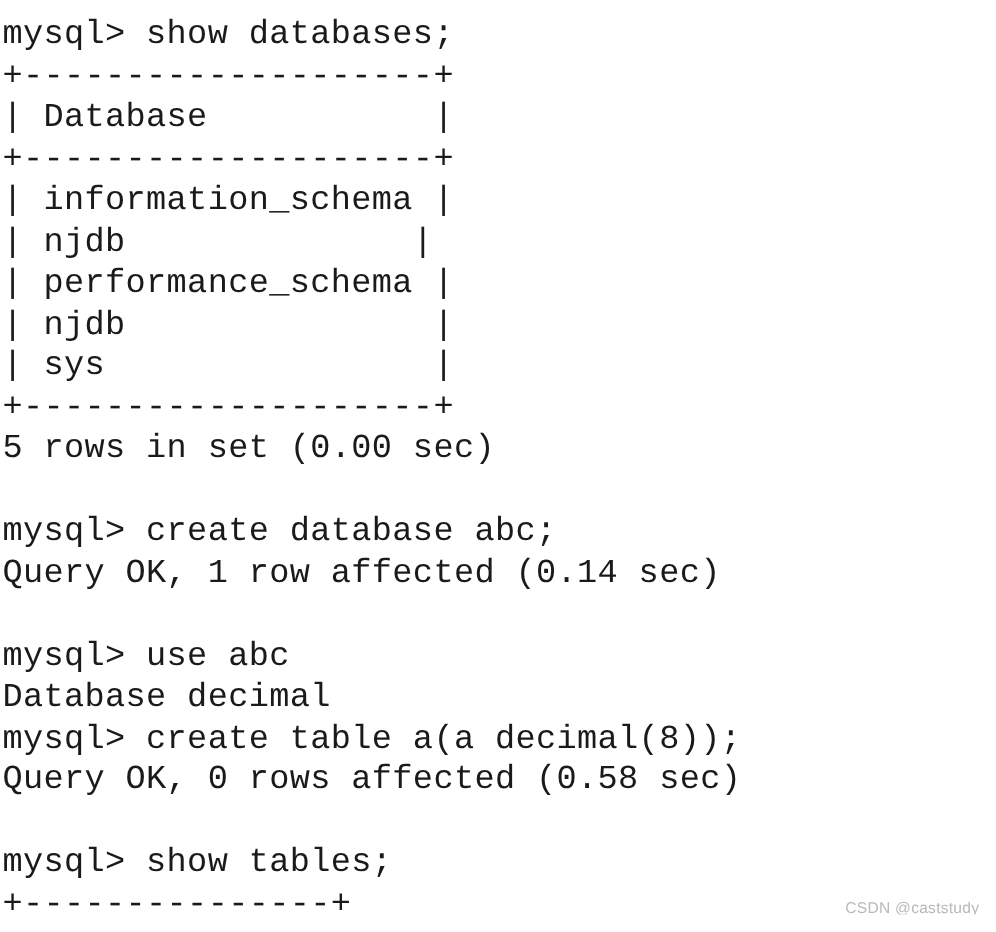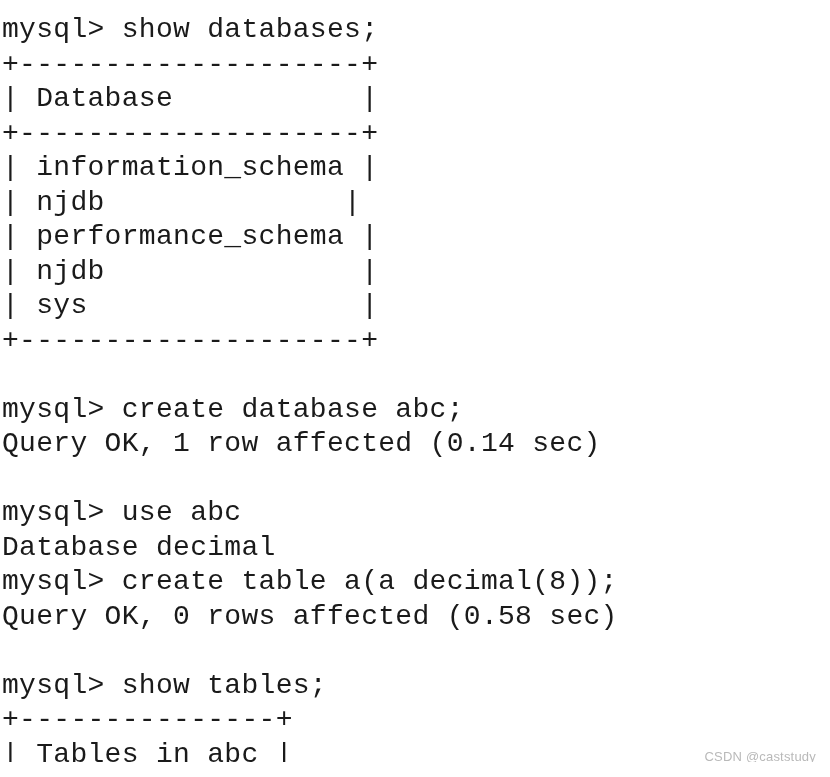--- a/index.html
+++ b/index.html
@@ -47,20 +47,21 @@
   <div class="line">mysql&gt; show databases;</div>
   <div class="line">+--------------------+</div>
   <div class="line">| Database           |</div>
   <div class="line">+--------------------+</div>
   <div class="line">| information_schema |</div>
   <div class="line">| njdb              |</div>
   <div class="line">| performance_schema |</div>
   <div class="line">| njdb               |</div>
   <div class="line">| sys                |</div>
   <div class="line">+--------------------+</div>
+  <div class="line">5 rows in set (0.00 sec)</div>
   <div class="line"></div>
   <div class="line">mysql&gt; create database abc;</div>
   <div class="line">Query OK, 1 row affected (0.14 sec)</div>
   <div class="line"></div>
   <div class="line">mysql&gt; use abc</div>
   <div class="line">Database decimal</div>
   <div class="line">mysql&gt; create table a(a decimal(8));</div>
   <div class="line">Query OK, 0 rows affected (0.58 sec)</div>
   <div class="line"></div>
   <div class="line">mysql&gt; show tables;</div>

